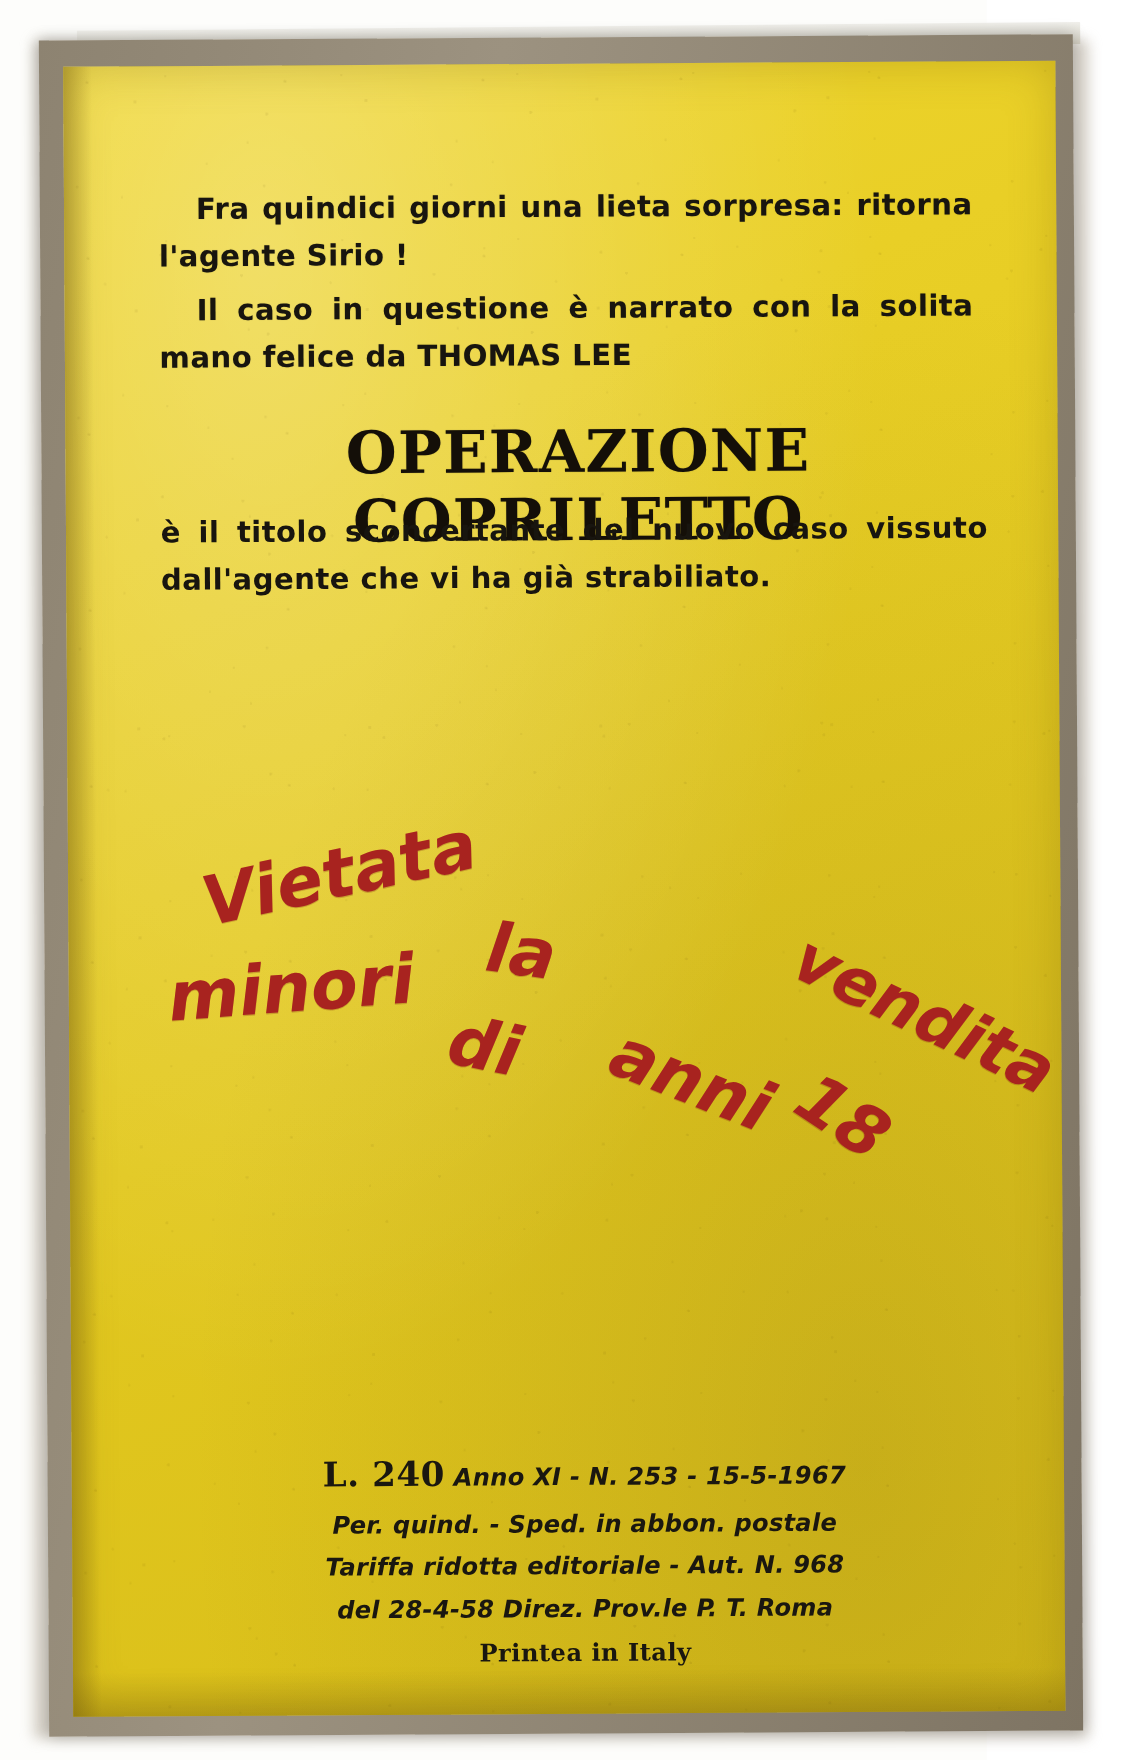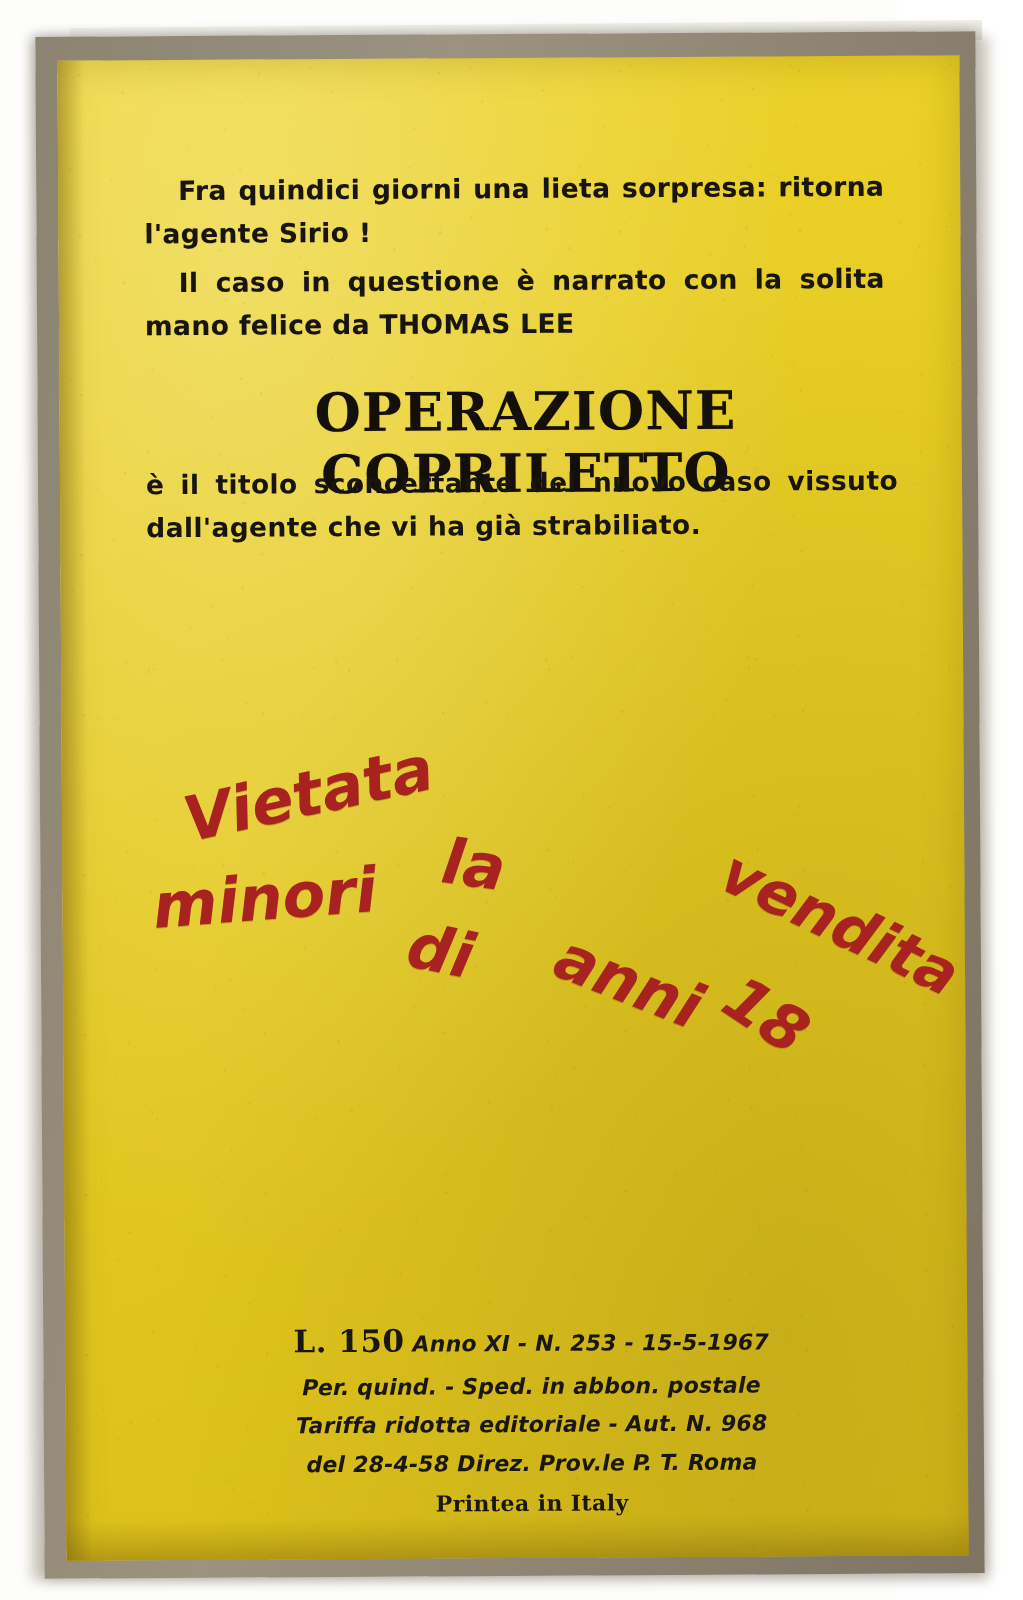--- a/index.html
+++ b/index.html
@@ -257,21 +257,21 @@
       <span class="w2">la</span>
       <span class="w3">vendita</span>
       <span class="w4">minori</span>
       <span class="w5">di</span>
       <span class="w6">anni</span>
       <span class="w7">18</span>
     </div>
 
     <div class="colophon">
       <div class="price-line">
-        <span class="price">L. 150</span><span>Anno XI - N. 253 - 15-5-1967</span>
+        <span class="price">L. 240</span><span>Anno XI - N. 253 - 15-5-1967</span>
       </div>
       <div>Per. quind. - Sped. in abbon. postale</div>
       <div>Tariffa ridotta editoriale - Aut. N. 968</div>
       <div>del 28-4-58 Direz. Prov.le P. T. Roma</div>
       <div class="printed">Printea in Italy</div>
     </div>
   </div>
 </div>
 
 </body></html>

